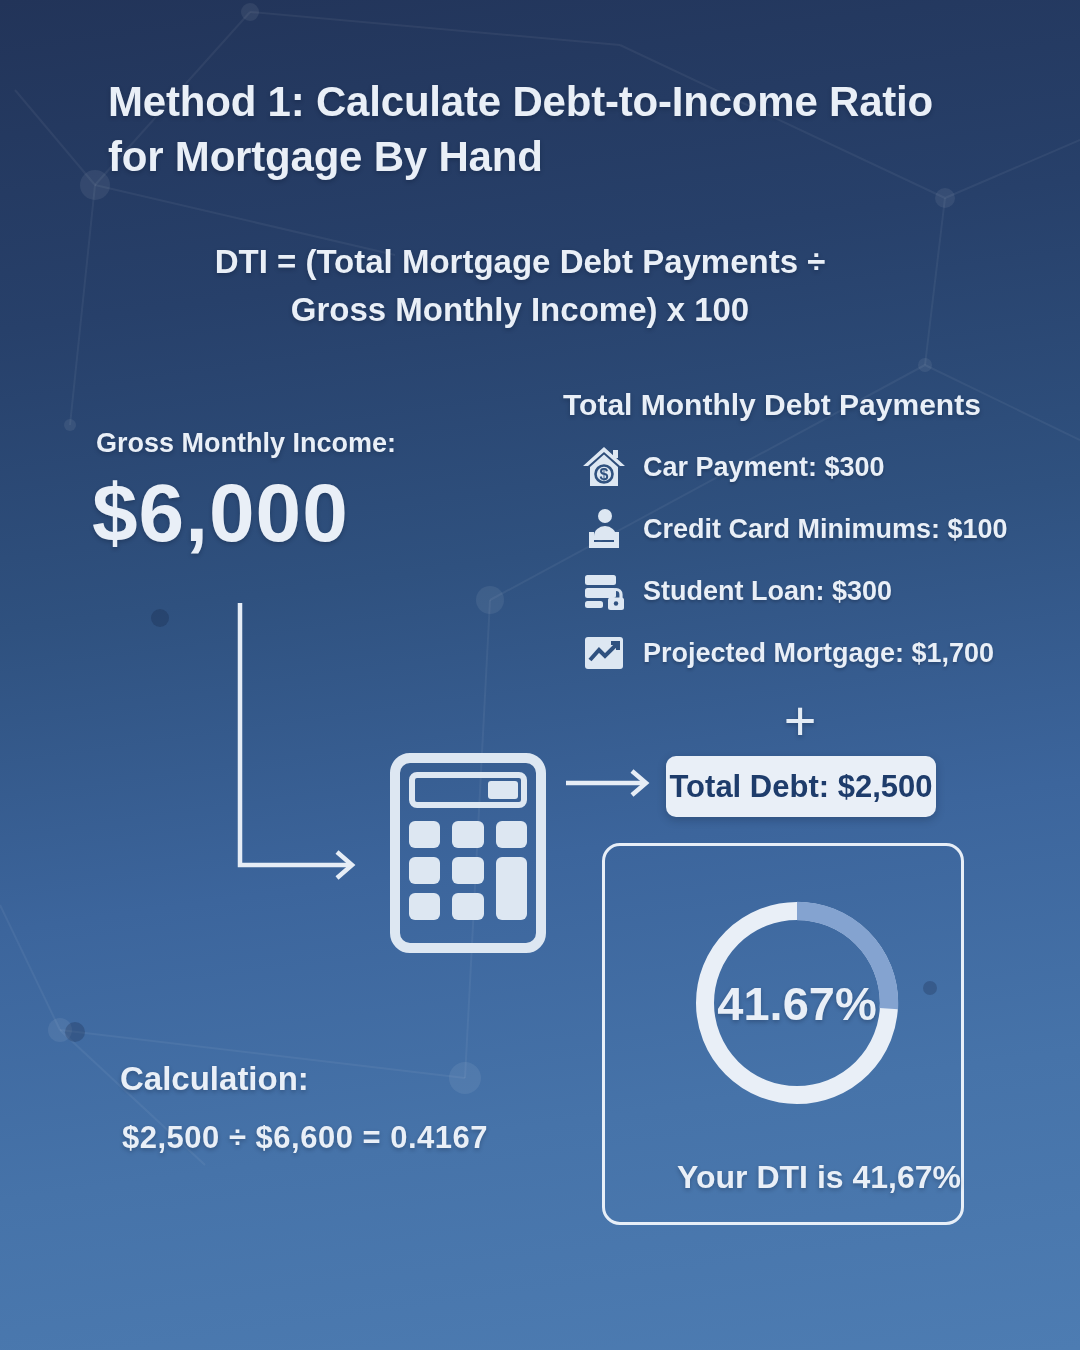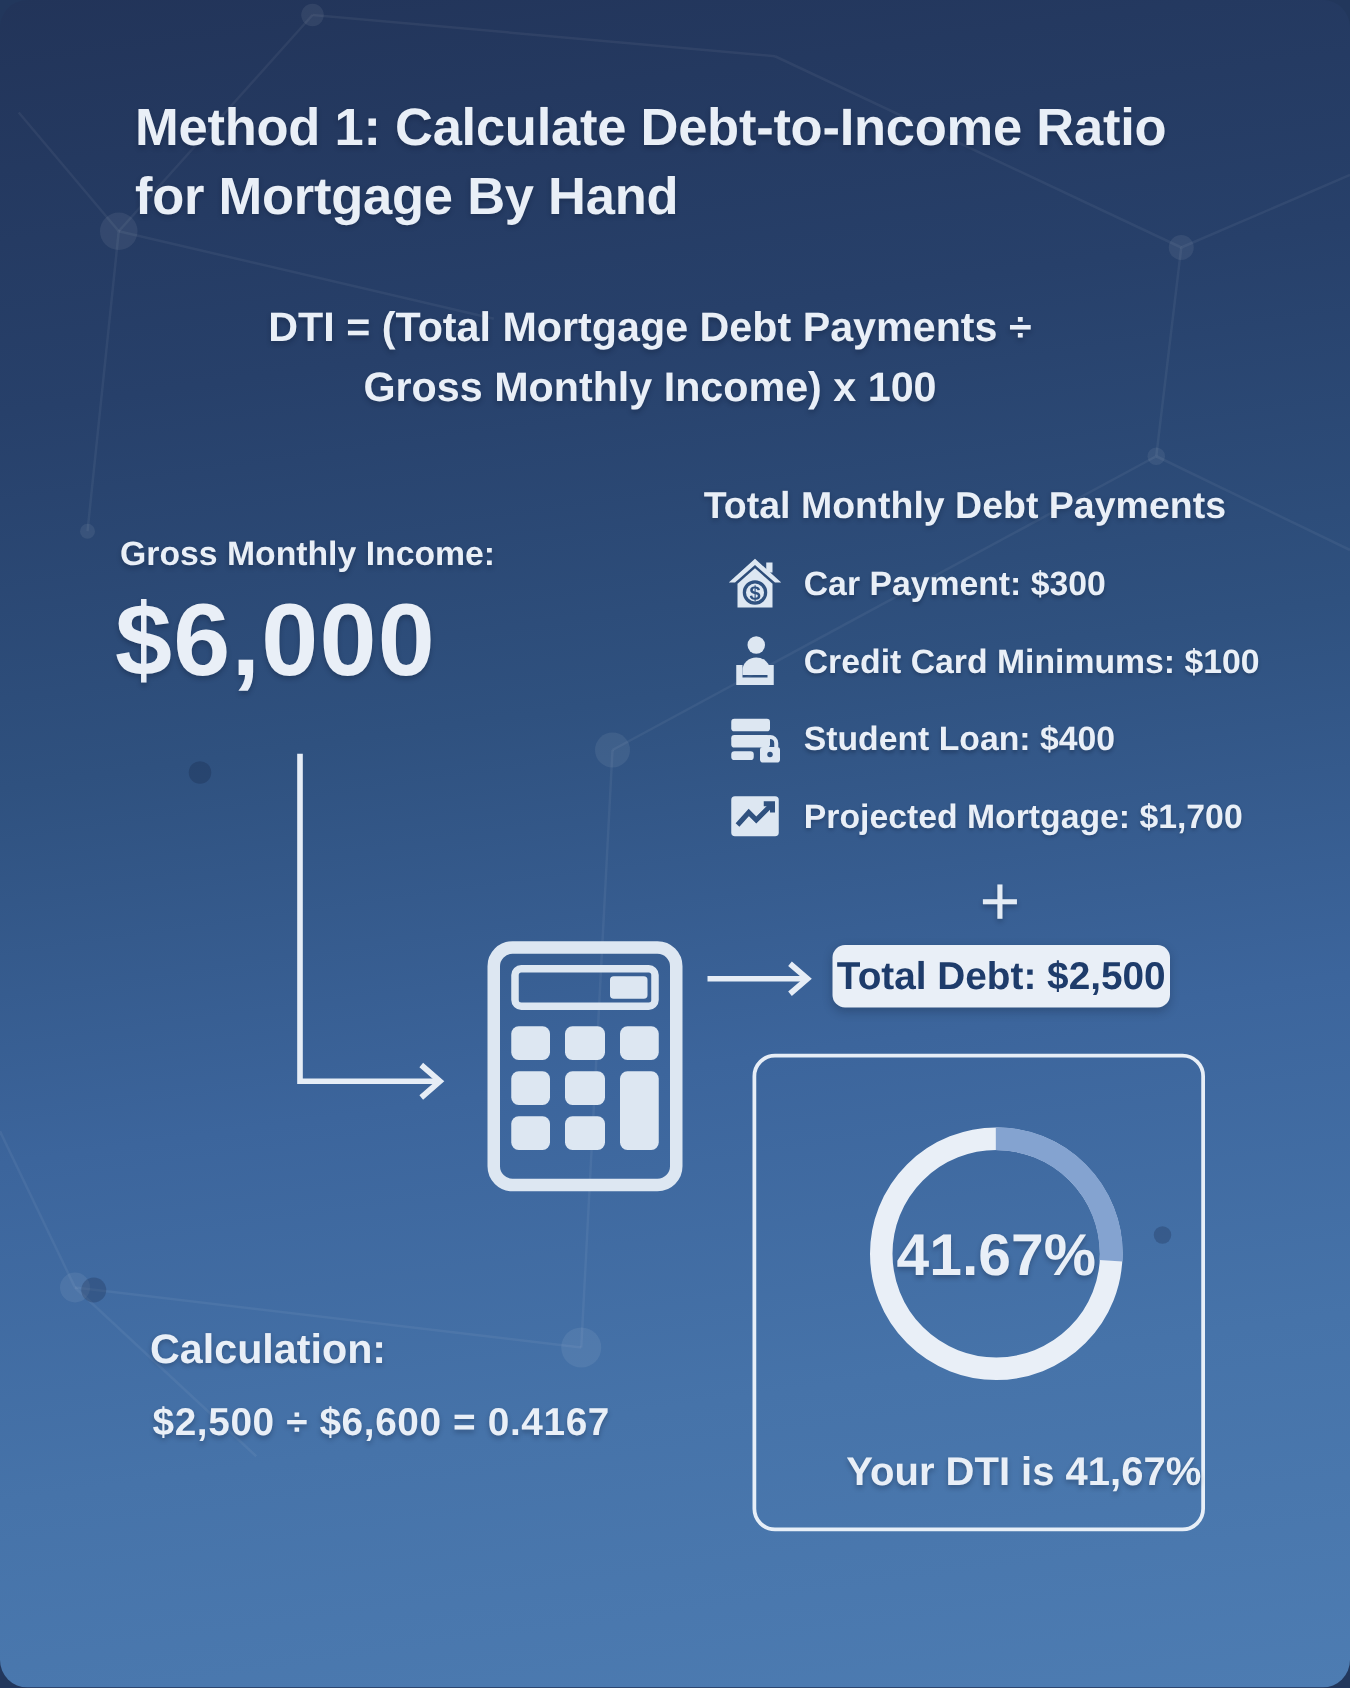--- a/index.html
+++ b/index.html
@@ -3,42 +3,41 @@
 <meta charset="utf-8">
 <style>
   html,body{margin:0;padding:0;background:#22375c;}
   #canvas{
     position:relative;
     width:1080px;height:1350px;
     overflow:hidden;
     font-family:"Liberation Sans", sans-serif;
     background:linear-gradient(172deg,#223459 0%,#27406a 22%,#2f517f 42%,#3c659c 62%,#4673a9 80%,#4d7cb2 100%);
     color:#e9eff7;
-    border-radius:22px;
   }
   .abs{position:absolute;}
   .txt{font-weight:700;text-shadow:0 2px 4px rgba(8,18,38,0.28);}
   #bg-net{position:absolute;left:0;top:0;width:1080px;height:1350px;}
 
   .title{left:108px;top:74px;width:880px;font-size:42px;line-height:1.32;letter-spacing:-0.2px;}
   .formula{left:140px;top:238px;width:760px;text-align:center;font-size:33px;line-height:1.45;}
 
   .income-label{left:96px;top:428px;font-size:27px;}
   .income-value{left:92px;top:466px;font-size:82px;letter-spacing:1px;}
 
   .debts-title{left:563px;top:388px;font-size:30px;}
   .debt-rows{left:580px;top:436px;width:480px;}
   .debt-row{display:flex;align-items:center;gap:15px;height:62px;}
   .debt-row .d-icon{width:48px;height:48px;flex:0 0 48px;display:flex;align-items:center;justify-content:center;}
   .debt-row .d-label{font-size:27px;font-weight:700;text-shadow:0 2px 3px rgba(8,18,38,0.28);}
 
   .plus{left:758px;top:688px;width:84px;text-align:center;font-size:56px;font-weight:400;color:#e4ecf5;}
 
   .total-debt-box{
-    left:666px;top:756px;width:270px;height:50px;
+    left:666px;top:756px;width:270px;height:61px;
     background:#e9eff7;border-radius:10px;
     display:flex;align-items:center;justify-content:center;
     color:#1e3c6b;font-size:31px;font-weight:700;
     box-shadow:0 3px 8px rgba(10,22,45,0.25);
   }
 
   
   .calculator{
     left:390px;top:753px;width:156px;height:200px;
     box-sizing:border-box;border:10px solid #dde7f2;border-radius:20px;
@@ -169,21 +168,21 @@
       <span class="d-icon">
         <svg width="48" height="48" viewBox="0 0 48 48">
           <rect x="5" y="8" width="31" height="10" rx="2.5" fill="#dde7f2"></rect>
           <rect x="5" y="21" width="31" height="10" rx="2.5" fill="#dde7f2"></rect>
           <rect x="5" y="34" width="18" height="7" rx="2.5" fill="#dde7f2"></rect>
           <path d="M31 31 v-3.5 a5 5 0 0 1 10 0 V31" fill="none" stroke="#dde7f2" stroke-width="3.2"></path>
           <rect x="28" y="30.5" width="16" height="12.5" rx="2.5" fill="#dde7f2"></rect>
           <circle cx="36" cy="36.5" r="2.2" fill="#2f517f"></circle>
         </svg>
       </span>
-      <span class="d-label">Student Loan: $400</span>
+      <span class="d-label">Student Loan: $300</span>
     </div>
 
     <div class="debt-row">
       <span class="d-icon">
         <svg width="48" height="48" viewBox="0 0 48 48">
           <rect x="5" y="8" width="38" height="32" rx="3" fill="#dde7f2"></rect>
           <polyline points="10,31 19,21 25,27 38,14" fill="none" stroke="#2f517f" stroke-width="4"></polyline>
           <polyline points="31,14 38,14 38,21" fill="none" stroke="#2f517f" stroke-width="4"></polyline>
         </svg>
       </span>

